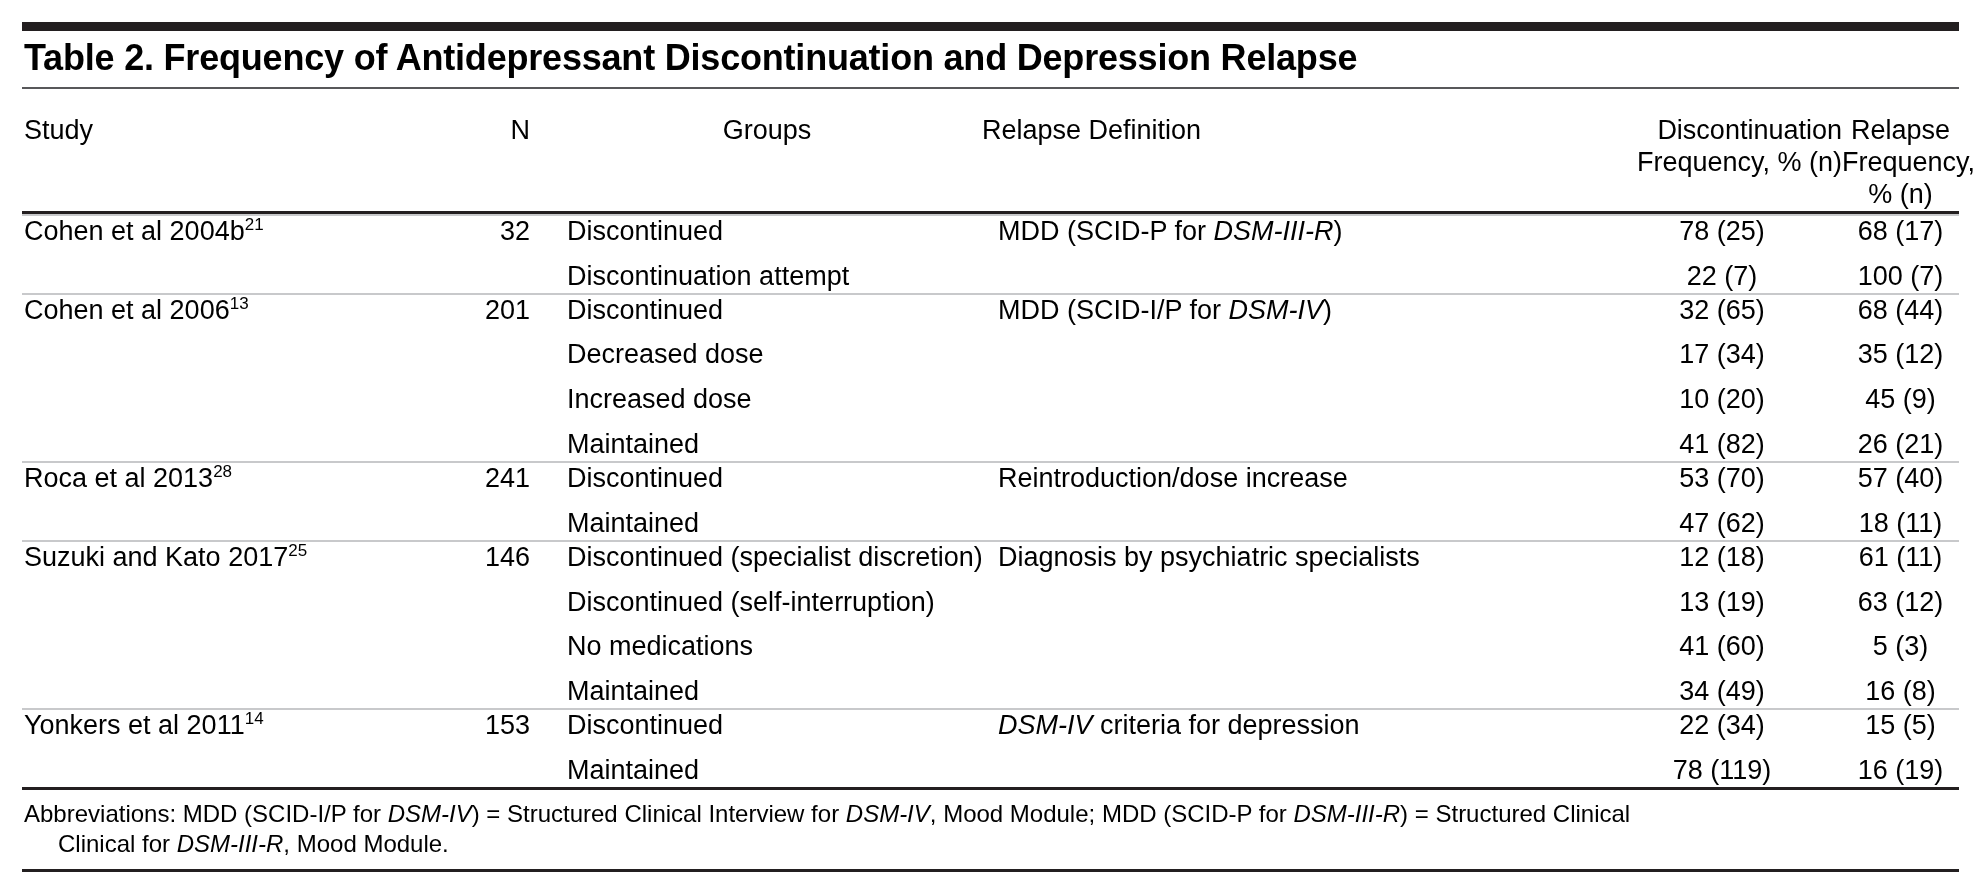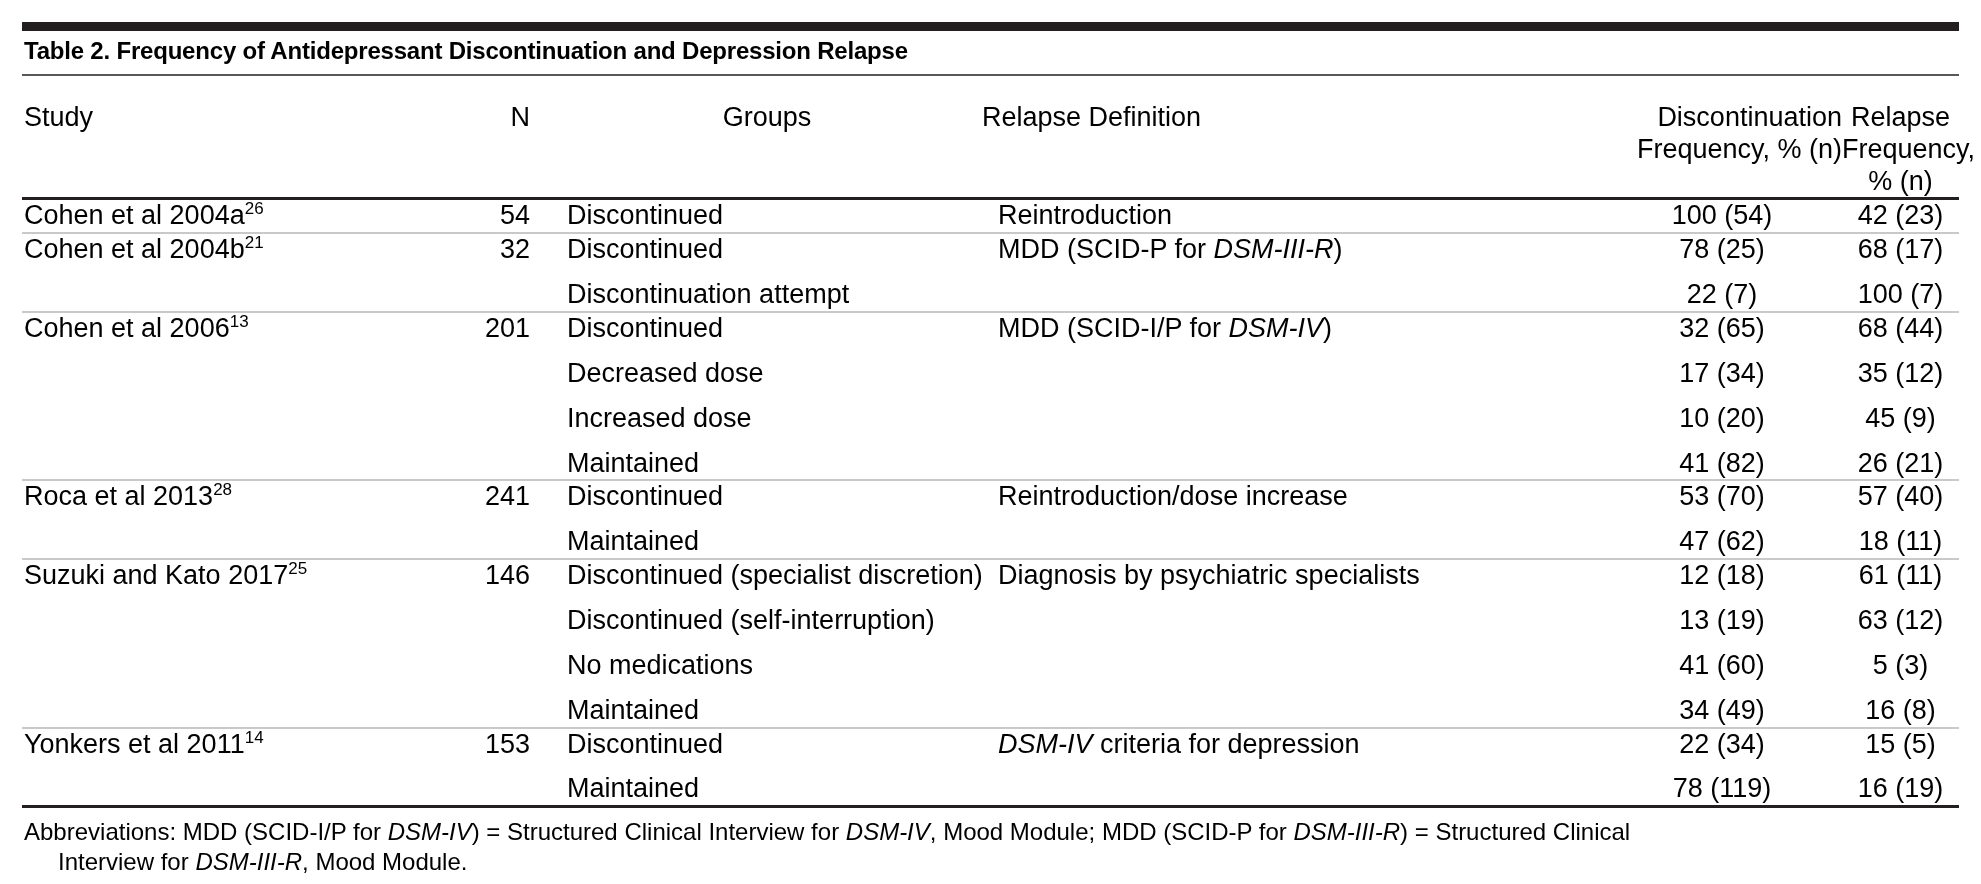--- a/index.html
+++ b/index.html
@@ -39,21 +39,21 @@
   .rule-bottom {
     height: 3px;
     background: #231f20;
   }
   .rule-foot {
     height: 3px;
     background: #231f20;
   }
 
   .title {
-    font-size: 24px;
+    font-size: 36px;
     font-weight: bold;
     letter-spacing: -0.2px;
     padding: 7px 0 9px 2px;
     line-height: 1.12;
     white-space: nowrap;
   }
 
   table.t2 {
     width: 100%;
     border-collapse: collapse;
@@ -160,36 +160,20 @@
       </tr>
       <tr>
         <td colspan="6" style="padding:0">
           <div class="rule-head"></div>
         </td>
       </tr>
     </thead>
 
     <tbody id="tbody">
         <tr>
-          <td class="d-study"><span>Cohen et al 2004a</span><span class="sub">26</span></td>
-          <td class="d-n">54</td>
-          <td class="d-groups stack">
-            <div>Discontinued</div>
-          </td>
-          <td class="d-reldef">
-            <div><span>Reintroduction</span></div>
-          </td>
-          <td class="d-disc stack">
-            <div>100 (54)</div>
-          </td>
-          <td class="d-rel stack">
-            <div>42 (23)</div>
-          </td>
-        </tr>
-        <tr>
           <td colspan="6" class="sep-wrap">
             <hr>
           </td>
         </tr>
         <tr>
           <td class="d-study"><span>Cohen et al 2004b</span><span class="sub">21</span></td>
           <td class="d-n">32</td>
           <td class="d-groups stack">
             <div>Discontinued</div>
             <div>Discontinuation attempt</div>
@@ -314,18 +298,18 @@
             <div>16 (19)</div>
           </td>
         </tr>
       </tbody>
   </table>
 
   <div class="rule-bottom"></div>
 
   <div class="footnote">
     <span>Abbreviations: MDD (SCID-I/P for </span><span class="ital">DSM-IV</span><span>) = Structured Clinical Interview for </span><span class="ital">DSM-IV</span><span>, Mood Module; MDD (SCID-P for </span><span class="ital">DSM-III-R</span><span>) = Structured Clinical</span>
-    <span class="cont"><span>Interview for </span><span class="ital">DSM-III-R</span><span>, Mood Module.</span></span>
+    <span class="cont"><span>Clinical for </span><span class="ital">DSM-III-R</span><span>, Mood Module.</span></span>
   </div>
 
   <div class="rule-foot"></div>
 
 </div>
 
 </body></html>

